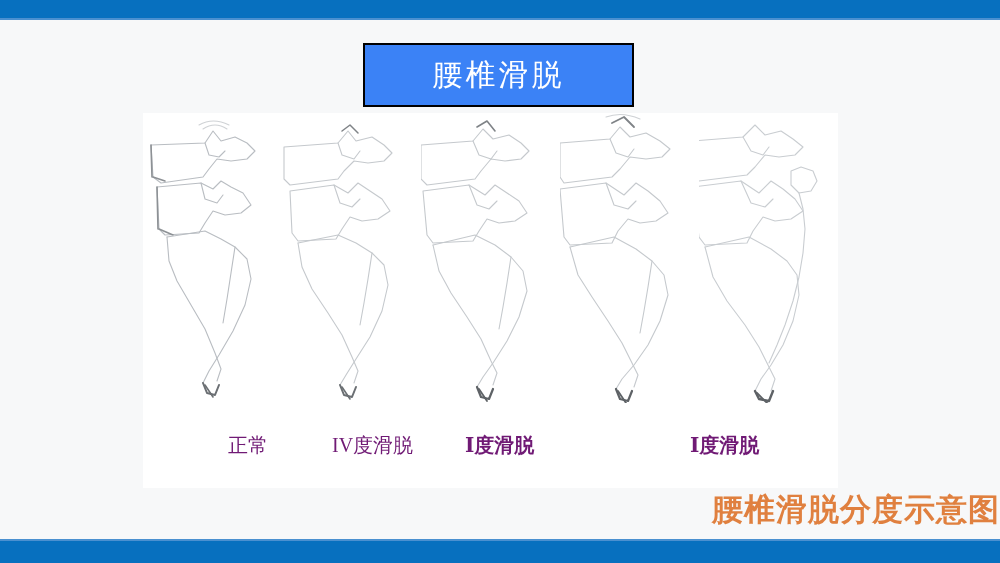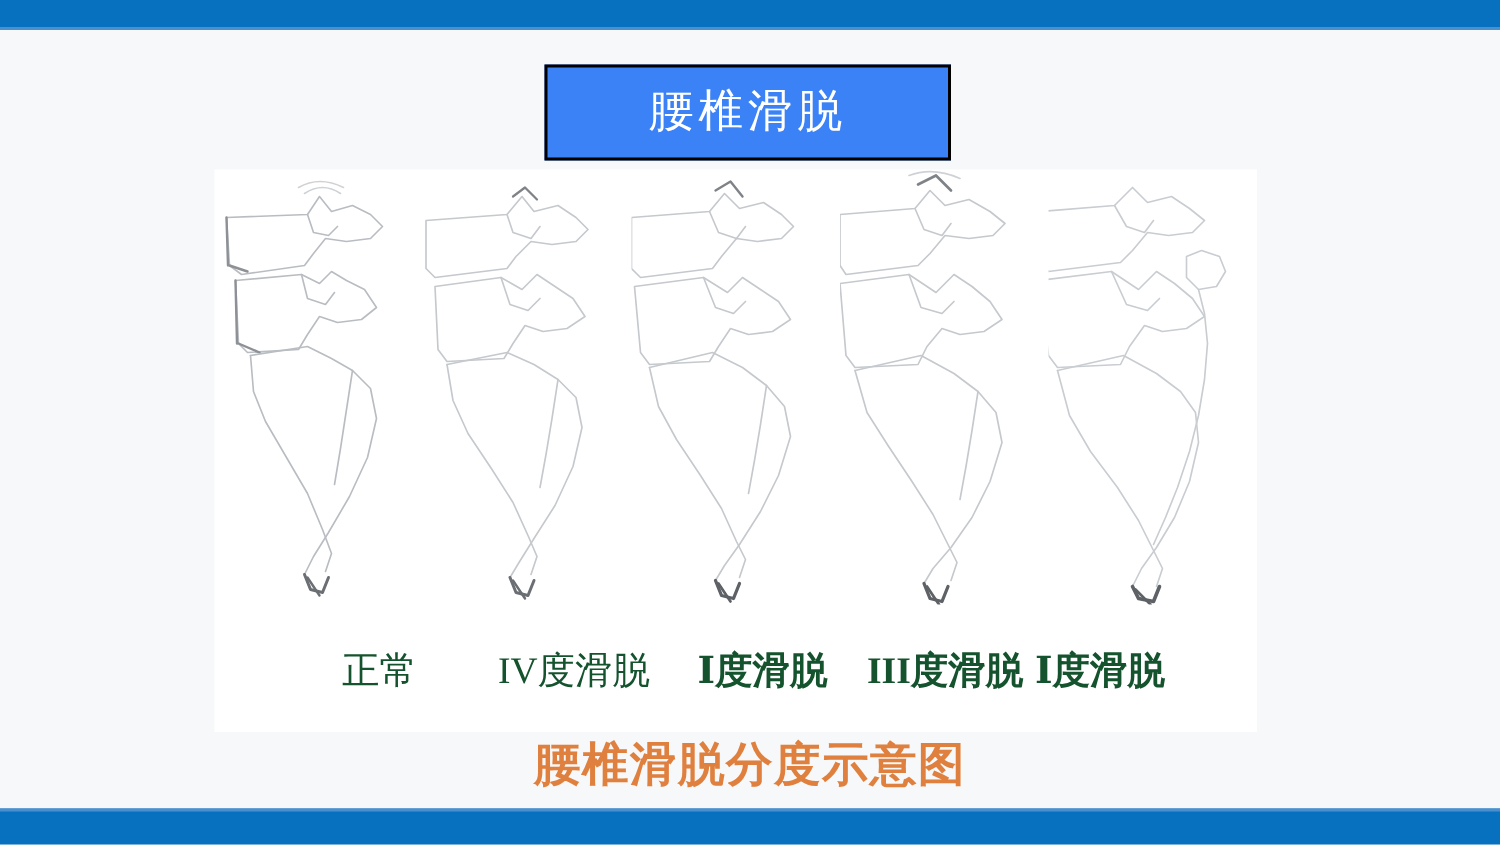--- a/index.html
+++ b/index.html
@@ -86,40 +86,40 @@
     position: absolute;
     left: 0;
     top: 0;
     width: 1000px;
     height: 563px;
     pointer-events: none;
   }
   .label {
     position: absolute;
     top: 435px;
-    color: #14532d;
-    font-size: 25px;
+    color: #701a75;
+    font-size: 20px;
     line-height: 1;
     white-space: nowrap;
     font-family: "Liberation Serif", "DejaVu Serif", serif;
   }
   .label.bold { font-weight: bold; }
   .lbl-0 { left: 228px; }
   .lbl-1 { left: 332px; }
   .lbl-2 { left: 465px; }
   .lbl-3 { left: 578px; }
   .lbl-4 { left: 690px; }
 
   
   .caption {
     position: absolute;
     left: 0;
     top: 494px;
     width: 1000px;
-    text-align: center;
+    text-align: right;
     color: #e0803f;
     font-size: 31px;
     letter-spacing: 1px;
     line-height: 1;
     font-weight: bold;
     font-family: "Liberation Serif", "DejaVu Serif", serif;
   }
 </style>
 </head>
 <body>
@@ -224,19 +224,18 @@
       </svg>
     </div>
 
   </div>
 </div>
 
 <div class="labels">
   <div class="label lbl-0">正常</div>
   <div class="label lbl-1">IV度滑脱</div>
   <div class="label lbl-2 bold">Ⅰ度滑脱</div>
-  <div class="label lbl-3 bold">III度滑脱</div>
   <div class="label lbl-4 bold">Ⅰ度滑脱</div>
 </div>
 
 <div class="caption">腰椎滑脱分度示意图</div>
 
 <div class="bar-bottom"></div>
 
 </body></html>

